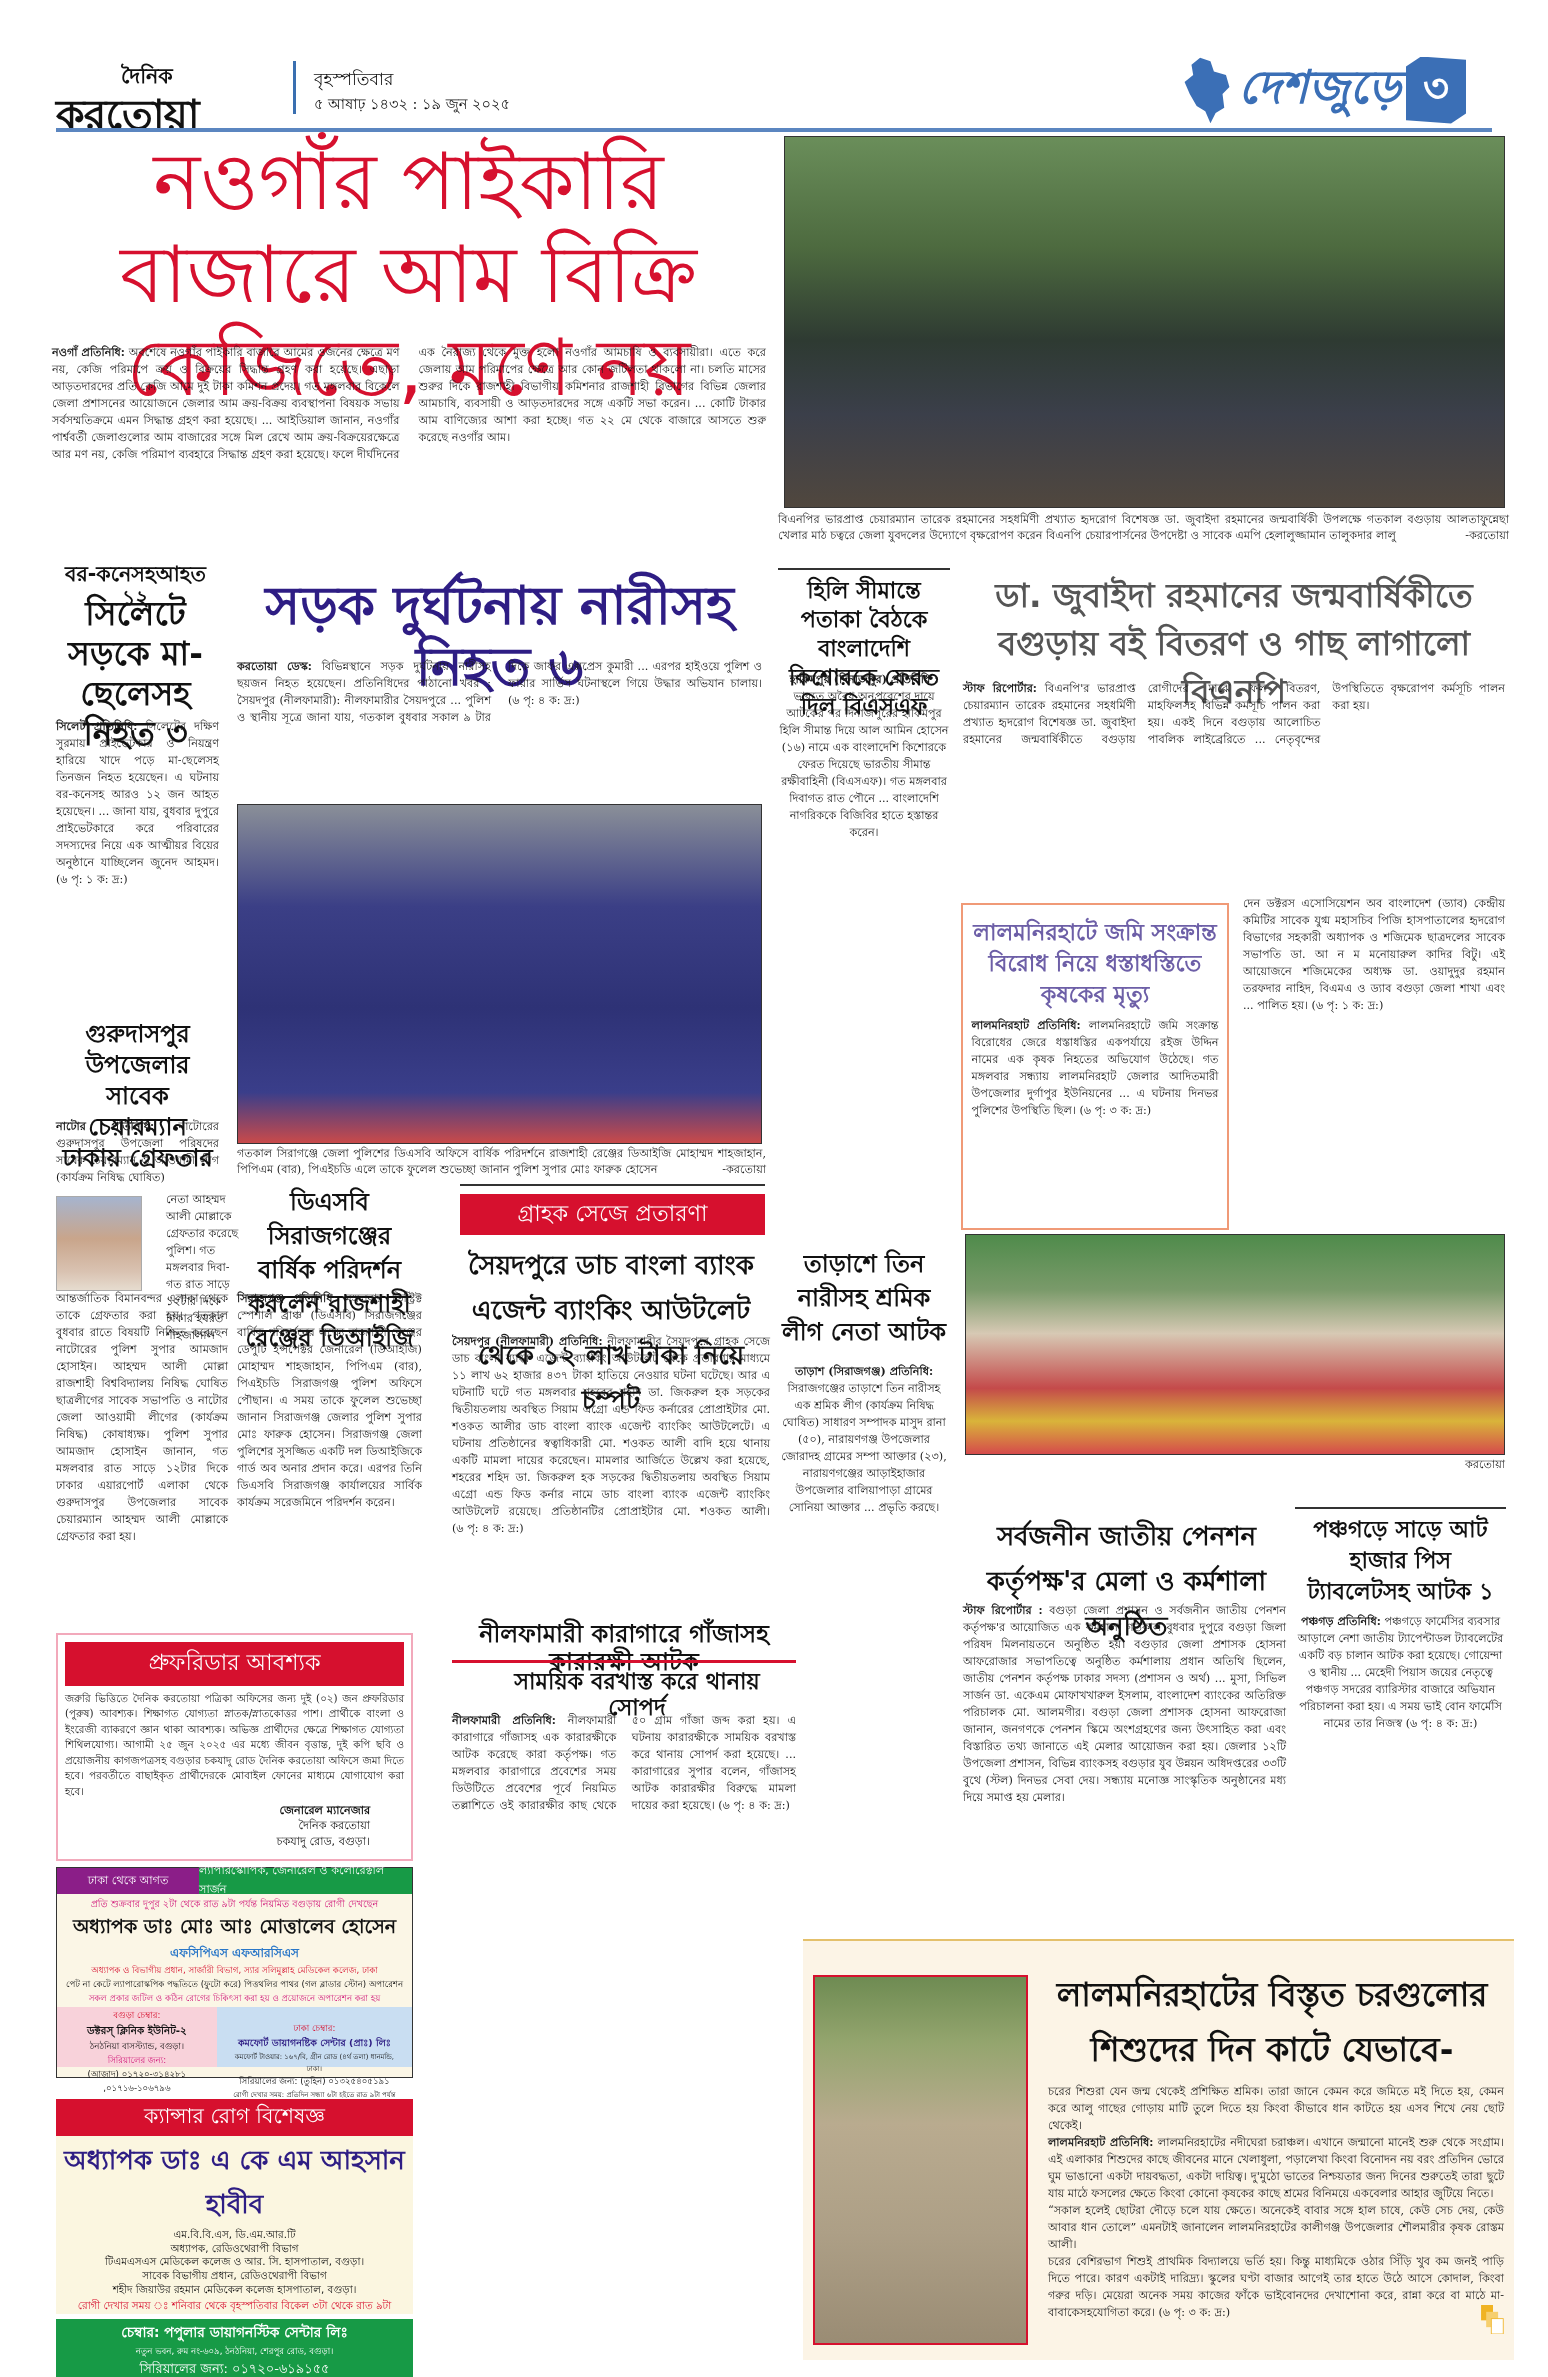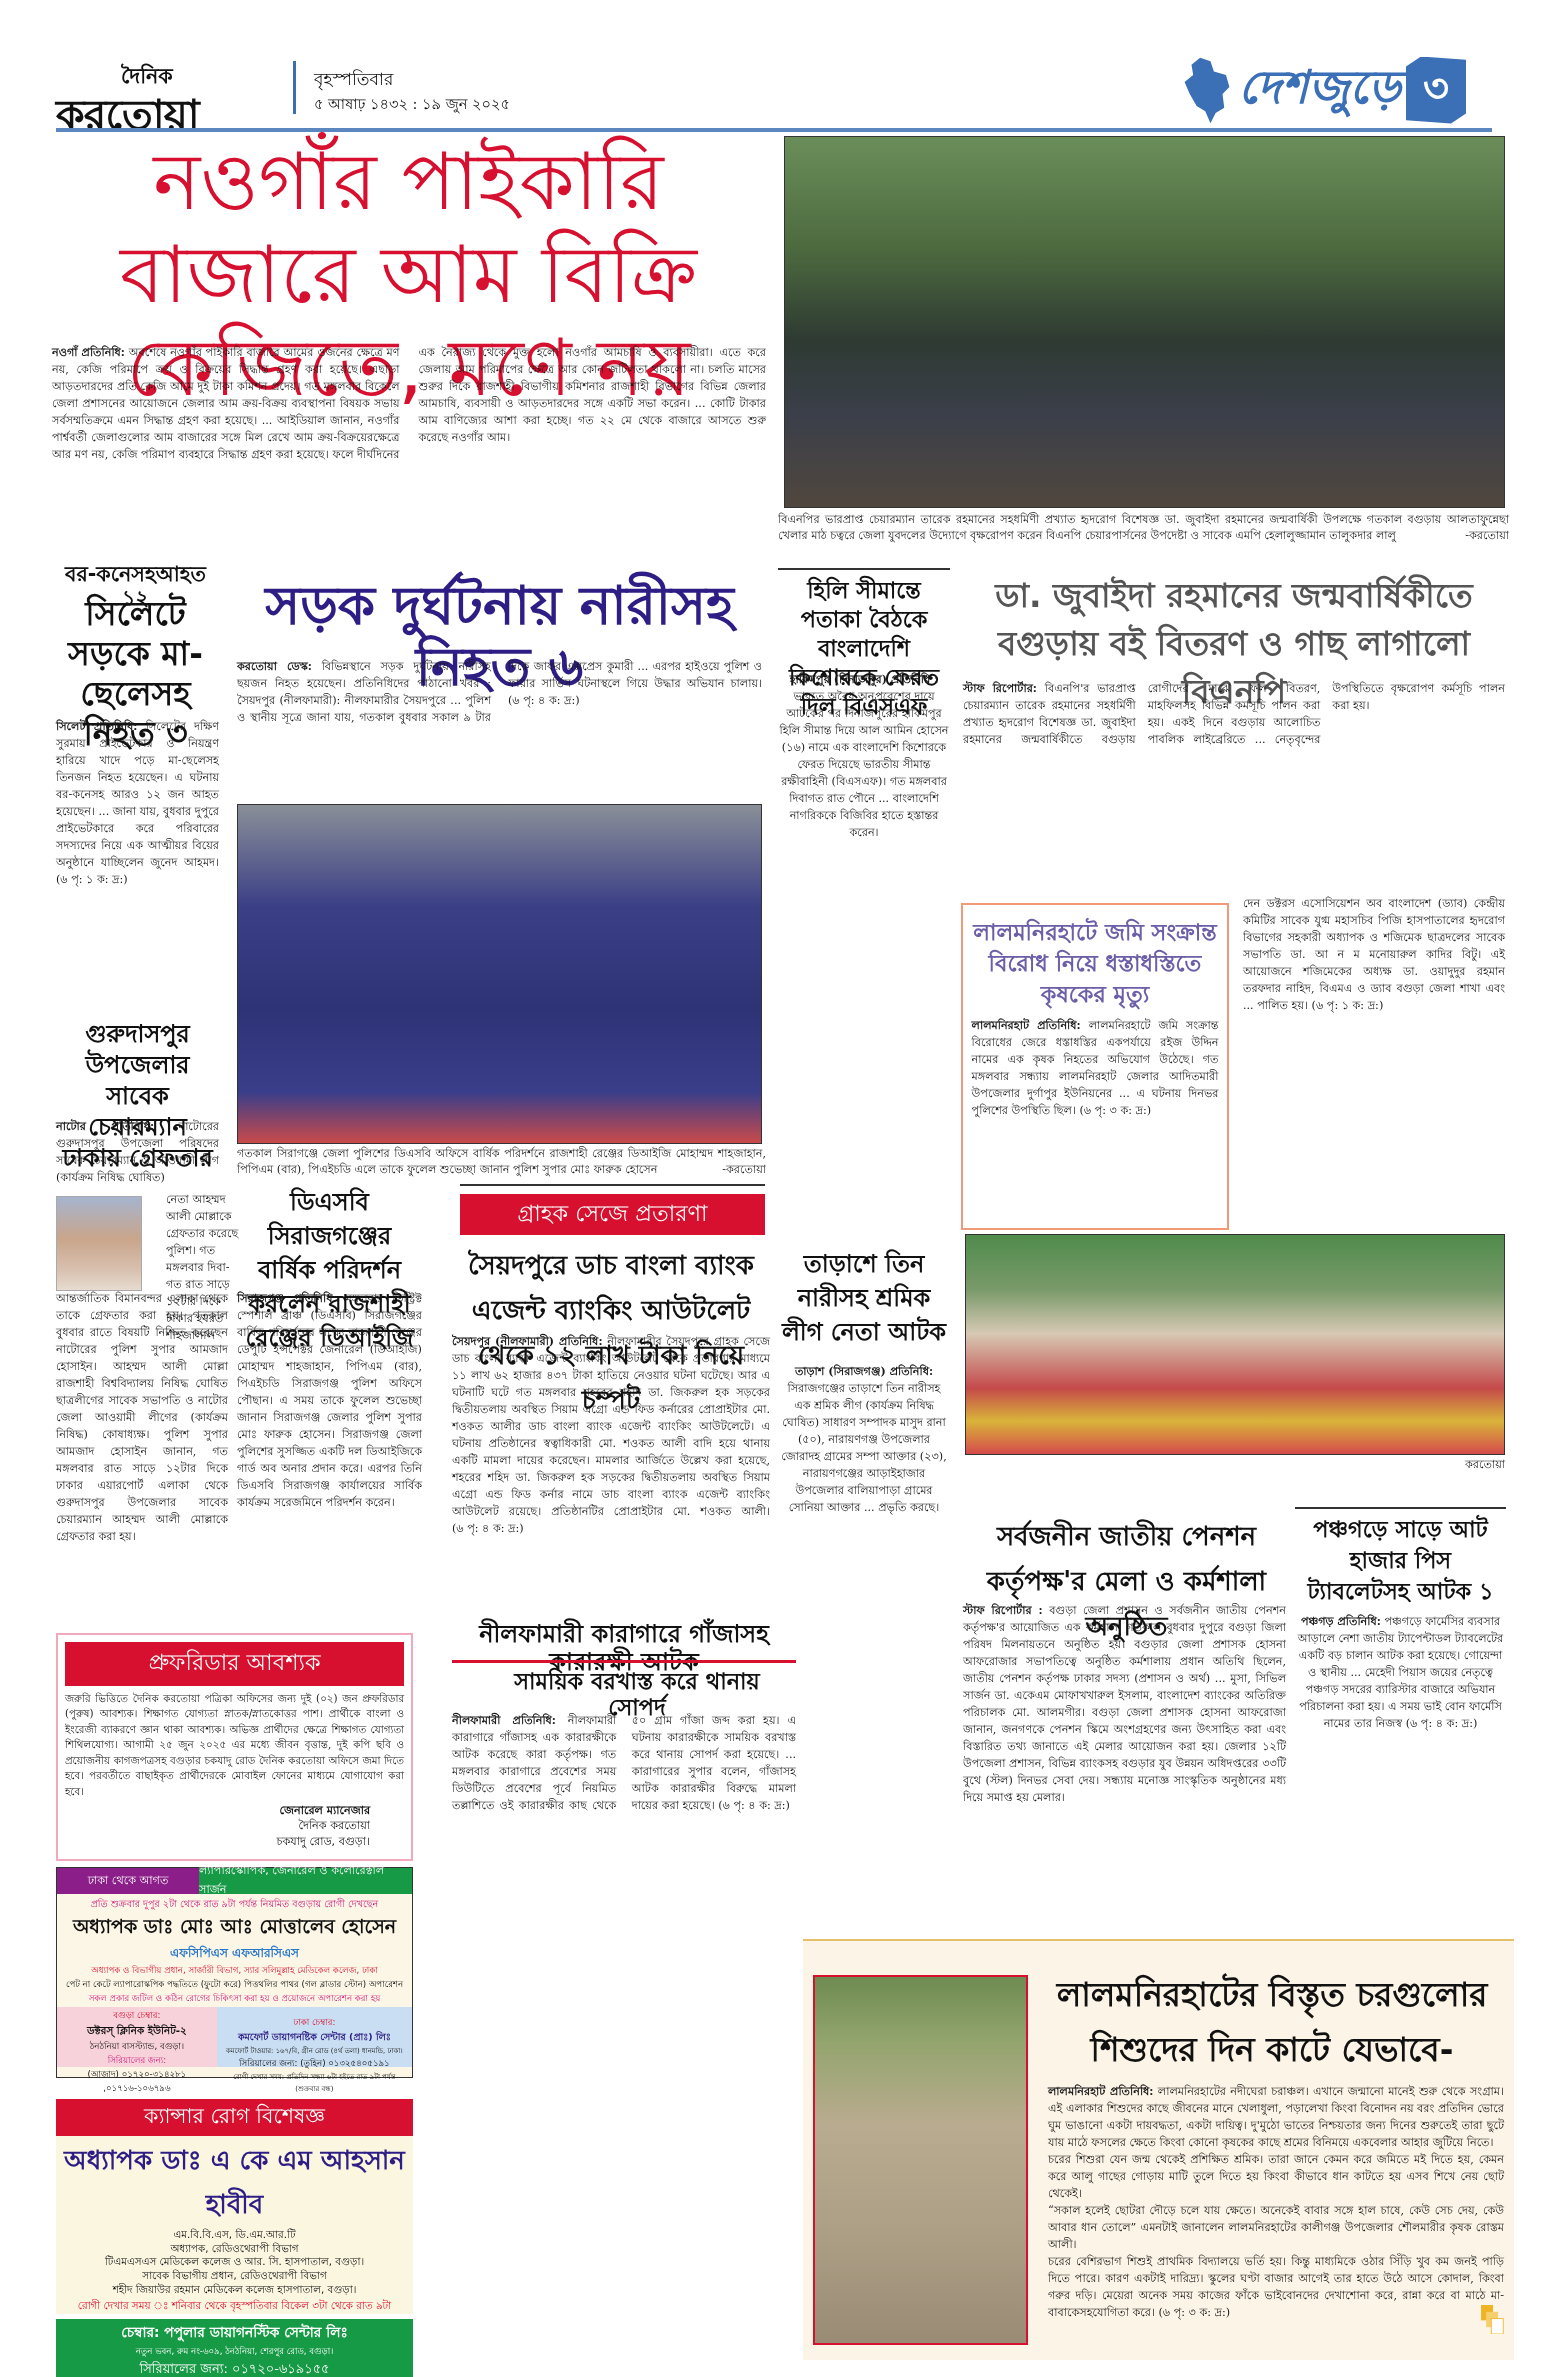--- a/index.html
+++ b/index.html
@@ -94,21 +94,21 @@
   #ad-proof-sign { text-align: right; margin-top: 3.4px; font-size: 11.2px; line-height: 15.5px; }
   #ad-proof-sign div { padding-right: 34px; }
 
   #ad-surgeon { left: 56px; top: 1867px; width: 357px; height: 211px; border: 1.7px solid #333; background: #fbf6e6; }
   .surg-top { display: flex; height: 26px; font-size: 11.2px; color: #fff; }
   .surg-top .l { background: #8b1e88; width: 40%; display: flex; align-items: center; justify-content: center; }
   .surg-top .r { background: #179a46; width: 60%; display: flex; align-items: center; justify-content: center; }
   .surg-line { text-align: center; }
   .chambers { display: flex; height: 60px; font-size: 8.6px; }
   .chambers .c1 { width: 45%; background: #f8d2da; text-align: center; padding: 1.7px; }
-  .chambers .c2 { width: 55%; background: #c9def2; text-align: center; padding: 9px; }
+  .chambers .c2 { width: 55%; background: #c9def2; text-align: center; padding: 15px; }
 
   #ad-cancer { left: 56px; top: 2099px; width: 357px; height: 215px; background: #fbf6e0; }
   #ad-cancer .t { background: #d6102e; color: #fff; font-size: 20.6px; text-align: center; padding: 1.7px 0; }
   #ad-cancer .n { color: #2e1d84; font-size: 26px; font-weight: 700; text-align: center; margin-top: 3.4px; }
   #ad-cancer .d { font-size: 10.3px; line-height: 13.8px; text-align: center; }
   #ad-cancer .time { color: #d6102e; font-size: 10.3px; text-align: center; margin-top: 1.7px; }
   #ad-cancer .g { background: #179a46; color: #fff; text-align: center; padding: 2.6px; margin-top: 3.4px; }
 
   
   #feature { left: 803px; top: 1939px; width: 711px; height: 421px; background: #fcf4e6; border-top: 2.6px solid #e4c06b; }
@@ -302,22 +302,22 @@
     <div style="font-size:13.8px;font-weight:700"><span>চেম্বার:</span> <span>পপুলার ডায়াগনস্টিক সেন্টার লিঃ</span></div>
     <div style="font-size:8.6px">নতুন ভবন, রুম নং-৬০৯, ঠনঠনিয়া, শেরপুর রোড, বগুড়া।</div>
     <div style="font-size:13px">সিরিয়ালের জন্য: ০১৭২০-৬১৯১৫৫</div>
   </div>
 </div>
 
 <div id="feature" class="abs">
   <div id="feature-photo"></div>
   <h2 id="feature-hl" class="hl">লালমনিরহাটের বিস্তৃত চরগুলোর শিশুদের দিন কাটে যেভাবে-</h2>
   <div id="feature-body" class="body-text">
+    <p>চরের শিশুরা যেন জন্ম থেকেই প্রশিক্ষিত শ্রমিক। তারা জানে কেমন করে জমিতে মই দিতে হয়, কেমন করে আলু গাছের গোড়ায় মাটি তুলে দিতে হয় কিংবা কীভাবে ধান কাটতে হয় এসব শিখে নেয় ছোট থেকেই।</p>
     <p><b>লালমনিরহাট প্রতিনিধি:</b> <span>লালমনিরহাটের নদীঘেরা চরাঞ্চল। এখানে জন্মানো মানেই শুরু থেকে সংগ্রাম। এই এলাকার শিশুদের কাছে জীবনের মানে খেলাধুলা, পড়ালেখা কিংবা বিনোদন নয় বরং প্রতিদিন ভোরে ঘুম ভাঙানো একটা দায়বদ্ধতা, একটা দায়িত্ব। দু'মুঠো ভাতের নিশ্চয়তার জন্য দিনের শুরুতেই তারা ছুটে যায় মাঠে ফসলের ক্ষেতে কিংবা কোনো কৃষকের কাছে শ্রমের বিনিময়ে একবেলার আহার জুটিয়ে নিতে।</span></p>
-    <p>চরের শিশুরা যেন জন্ম থেকেই প্রশিক্ষিত শ্রমিক। তারা জানে কেমন করে জমিতে মই দিতে হয়, কেমন করে আলু গাছের গোড়ায় মাটি তুলে দিতে হয় কিংবা কীভাবে ধান কাটতে হয় এসব শিখে নেয় ছোট থেকেই।</p>
     <p>“সকাল হলেই ছোটরা দৌড়ে চলে যায় ক্ষেতে। অনেকেই বাবার সঙ্গে হাল চাষে, কেউ সেচ দেয়, কেউ আবার ধান তোলে” এমনটাই জানালেন লালমনিরহাটের কালীগঞ্জ উপজেলার শৌলমারীর কৃষক রোস্তম আলী।</p>
     <p><span>চরের বেশিরভাগ শিশুই প্রাথমিক বিদ্যালয়ে ভর্তি হয়। কিন্তু মাধ্যমিকে ওঠার সিঁড়ি খুব কম জনই পাড়ি দিতে পারে। কারণ একটাই দারিদ্র্য। স্কুলের ঘণ্টা বাজার আগেই তার হাতে উঠে আসে কোদাল, কিংবা গরুর দড়ি। মেয়েরা অনেক সময় কাজের ফাঁকে ভাইবোনদের দেখাশোনা করে, রান্না করে বা মাঠে মা-বাবাকেসহযোগিতা করে।</span> <span class="cont">(৬ পৃ: ৩ ক: দ্র:)</span></p>
   </div>
   <svg class="corner-deco" viewBox="0 0 28 34">
     <rect x="0" y="0" width="14" height="18" fill="#f0b323"></rect>
     <rect x="6" y="8" width="14" height="18" fill="#f6cf6f"></rect>
     <rect x="12" y="16" width="14" height="18" fill="#fff" stroke="#f0b323"></rect>
   </svg>
 </div>
 

